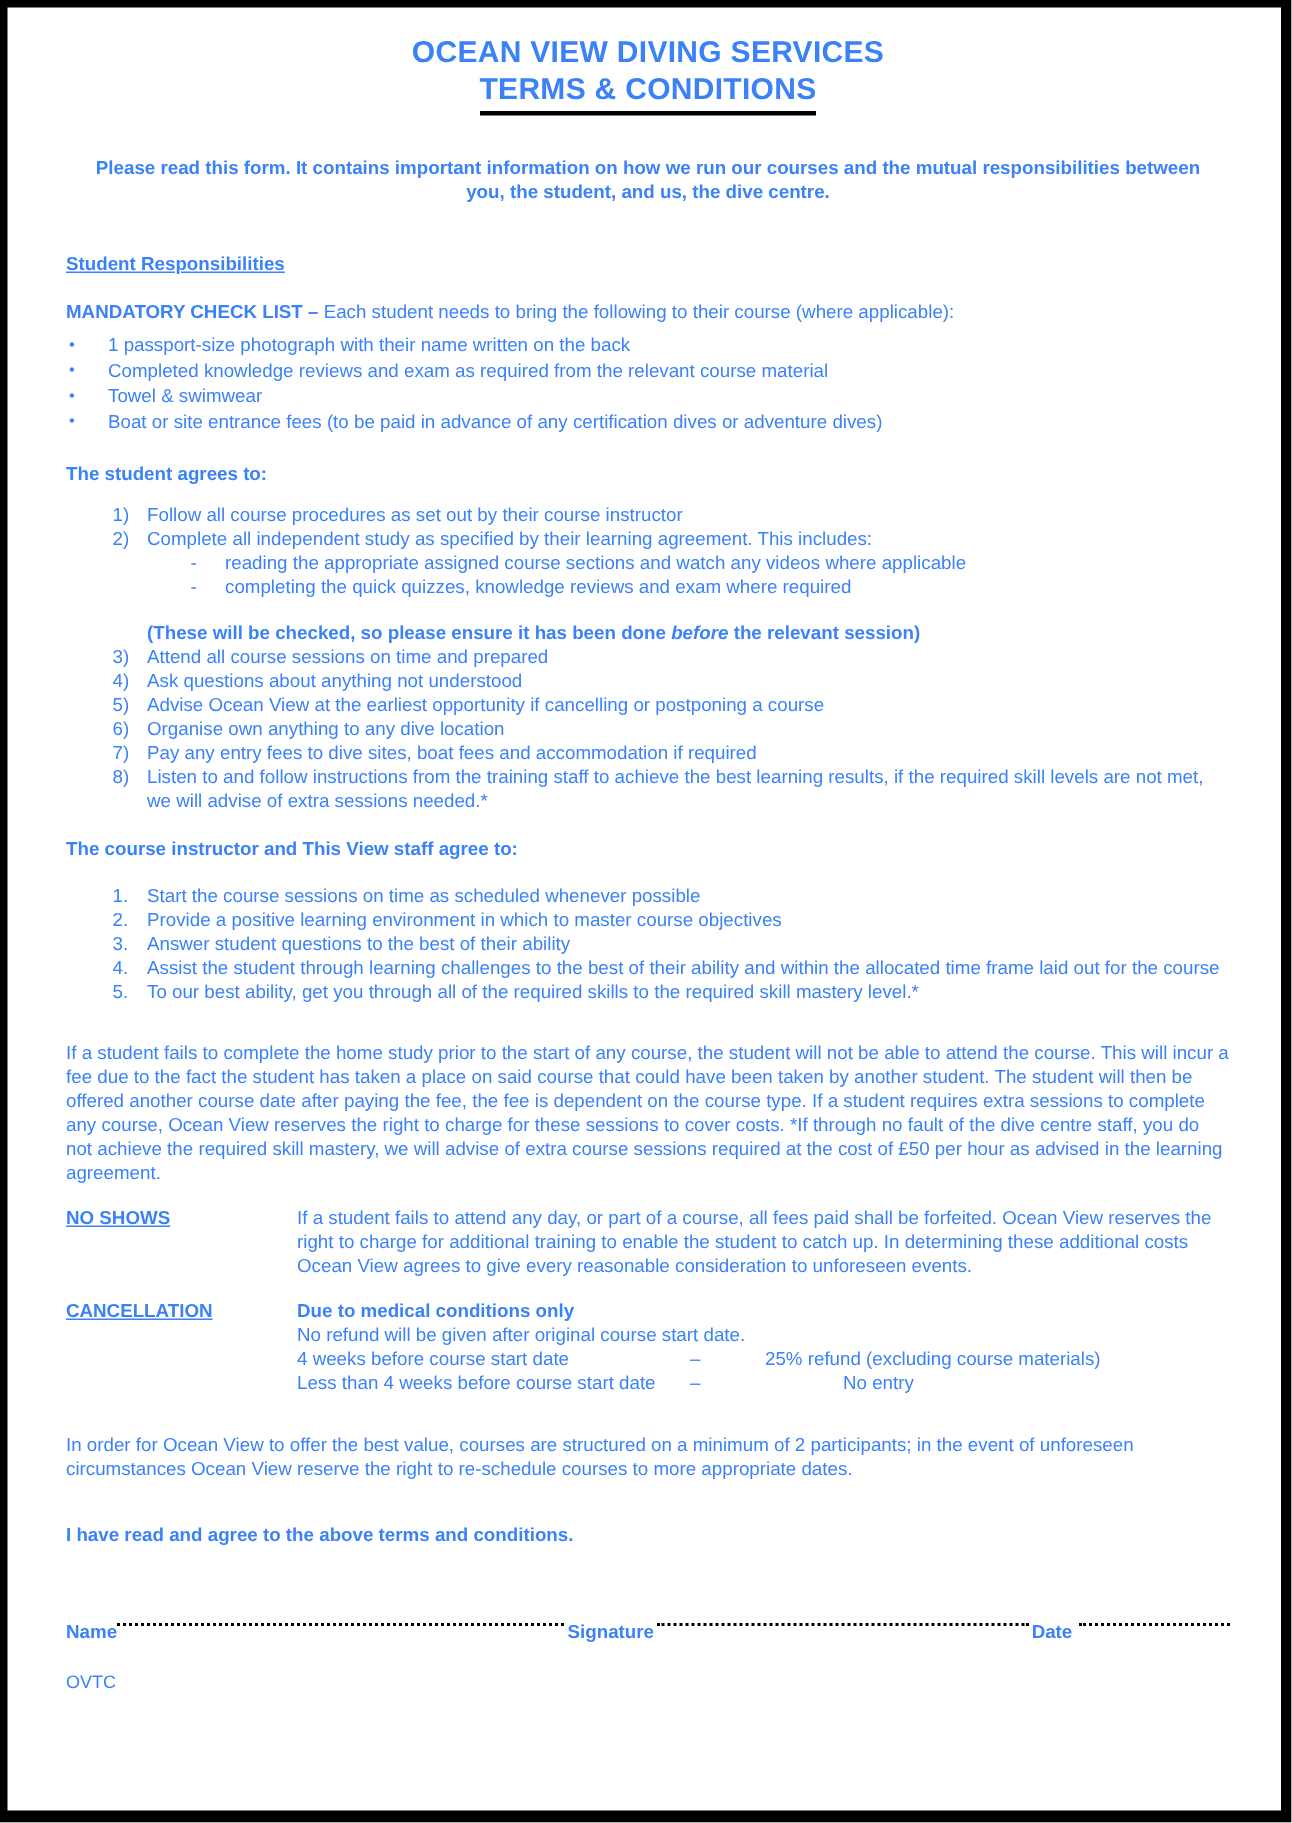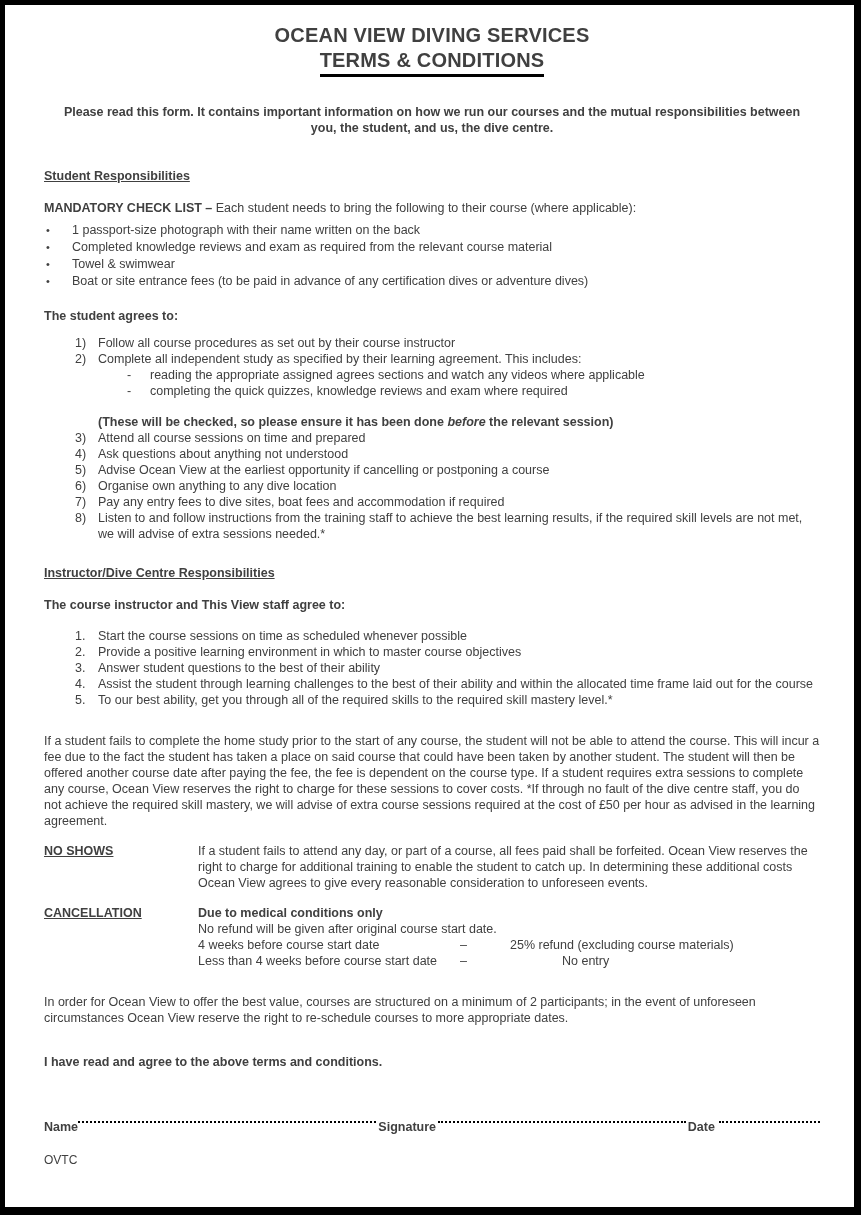--- a/index.html
+++ b/index.html
@@ -5,21 +5,21 @@
   * { margin:0; padding:0; box-sizing:border-box; }
   html,body { background:#e8e8e8; }
   .page {
     position:relative;
     width:861px; height:1215px;
     background:#fff;
     border:solid #000;
     border-width:5px 7px 8px 5px;
     padding:0 34px 0 39px;
     font-family:"Liberation Sans","DejaVu Sans",sans-serif;
-    font-size:12.5px; line-height:16px; color:#404040;
+    font-size:12.5px; line-height:16px; color:#3b82f6;
     overflow:hidden;
   }
   .b { font-weight:bold; }
   .title-block { text-align:center; margin-top:18px; font-weight:bold; font-size:20px; line-height:25px; letter-spacing:0.2px; }
   .title-underline { display:inline-block; border-bottom:3px solid #000; padding-bottom:1px; }
   .intro { margin:27px auto 0; max-width:740px; text-align:center; font-weight:bold; }
   .section-heading { margin-top:32px; font-weight:bold; text-decoration:underline; }
   .mandatory-line { margin-top:16px; }
   .bullet-list { margin-top:6px; padding-left:2px; }
   .bullet-row { display:flex; line-height:17px; }
@@ -94,21 +94,21 @@
     <div class="num-row">
       <span class="num-col">1)</span>
       <span class="num-text">Follow all course procedures as set out by their course instructor</span>
     </div>
     <div class="num-row">
       <span class="num-col">2)</span>
       <span class="num-text">Complete all independent study as specified by their learning agreement. This includes:</span>
     </div>
     <div class="sub-row">
       <span class="sub-dash">-</span>
-      <span>reading the appropriate assigned agrees sections and watch any videos where applicable</span>
+      <span>reading the appropriate assigned course sections and watch any videos where applicable</span>
     </div>
     <div class="sub-row">
       <span class="sub-dash">-</span>
       <span>completing the quick quizzes, knowledge reviews and exam where required</span>
     </div>
     <div class="note-line">
       <span>(These will be checked, so please ensure it has been done </span><span class="ital">before</span><span> the relevant session)</span>
     </div>
     <div class="num-row">
       <span class="num-col">3)</span>
@@ -129,21 +129,20 @@
     <div class="num-row">
       <span class="num-col">7)</span>
       <span class="num-text">Pay any entry fees to dive sites, boat fees and accommodation if required</span>
     </div>
     <div class="num-row">
       <span class="num-col">8)</span>
       <span class="num-text">Listen to and follow instructions from the training staff to achieve the best learning results, if the required skill levels are not met, we will advise of extra sessions needed.*</span>
     </div>
   </div>
 
-  <div class="section-heading" style="margin-top:23px;">Instructor/Dive Centre Responsibilities</div>
 
   <div class="agrees-heading" style="margin-top:16px;">The course instructor and This View staff agree to:</div>
 
   <div class="num-list" style="margin-top:15px;">
     <div class="num-row">
       <span class="num-col">1.</span>
       <span class="num-text">Start the course sessions on time as scheduled whenever possible</span>
     </div>
     <div class="num-row">
       <span class="num-col">2.</span>

